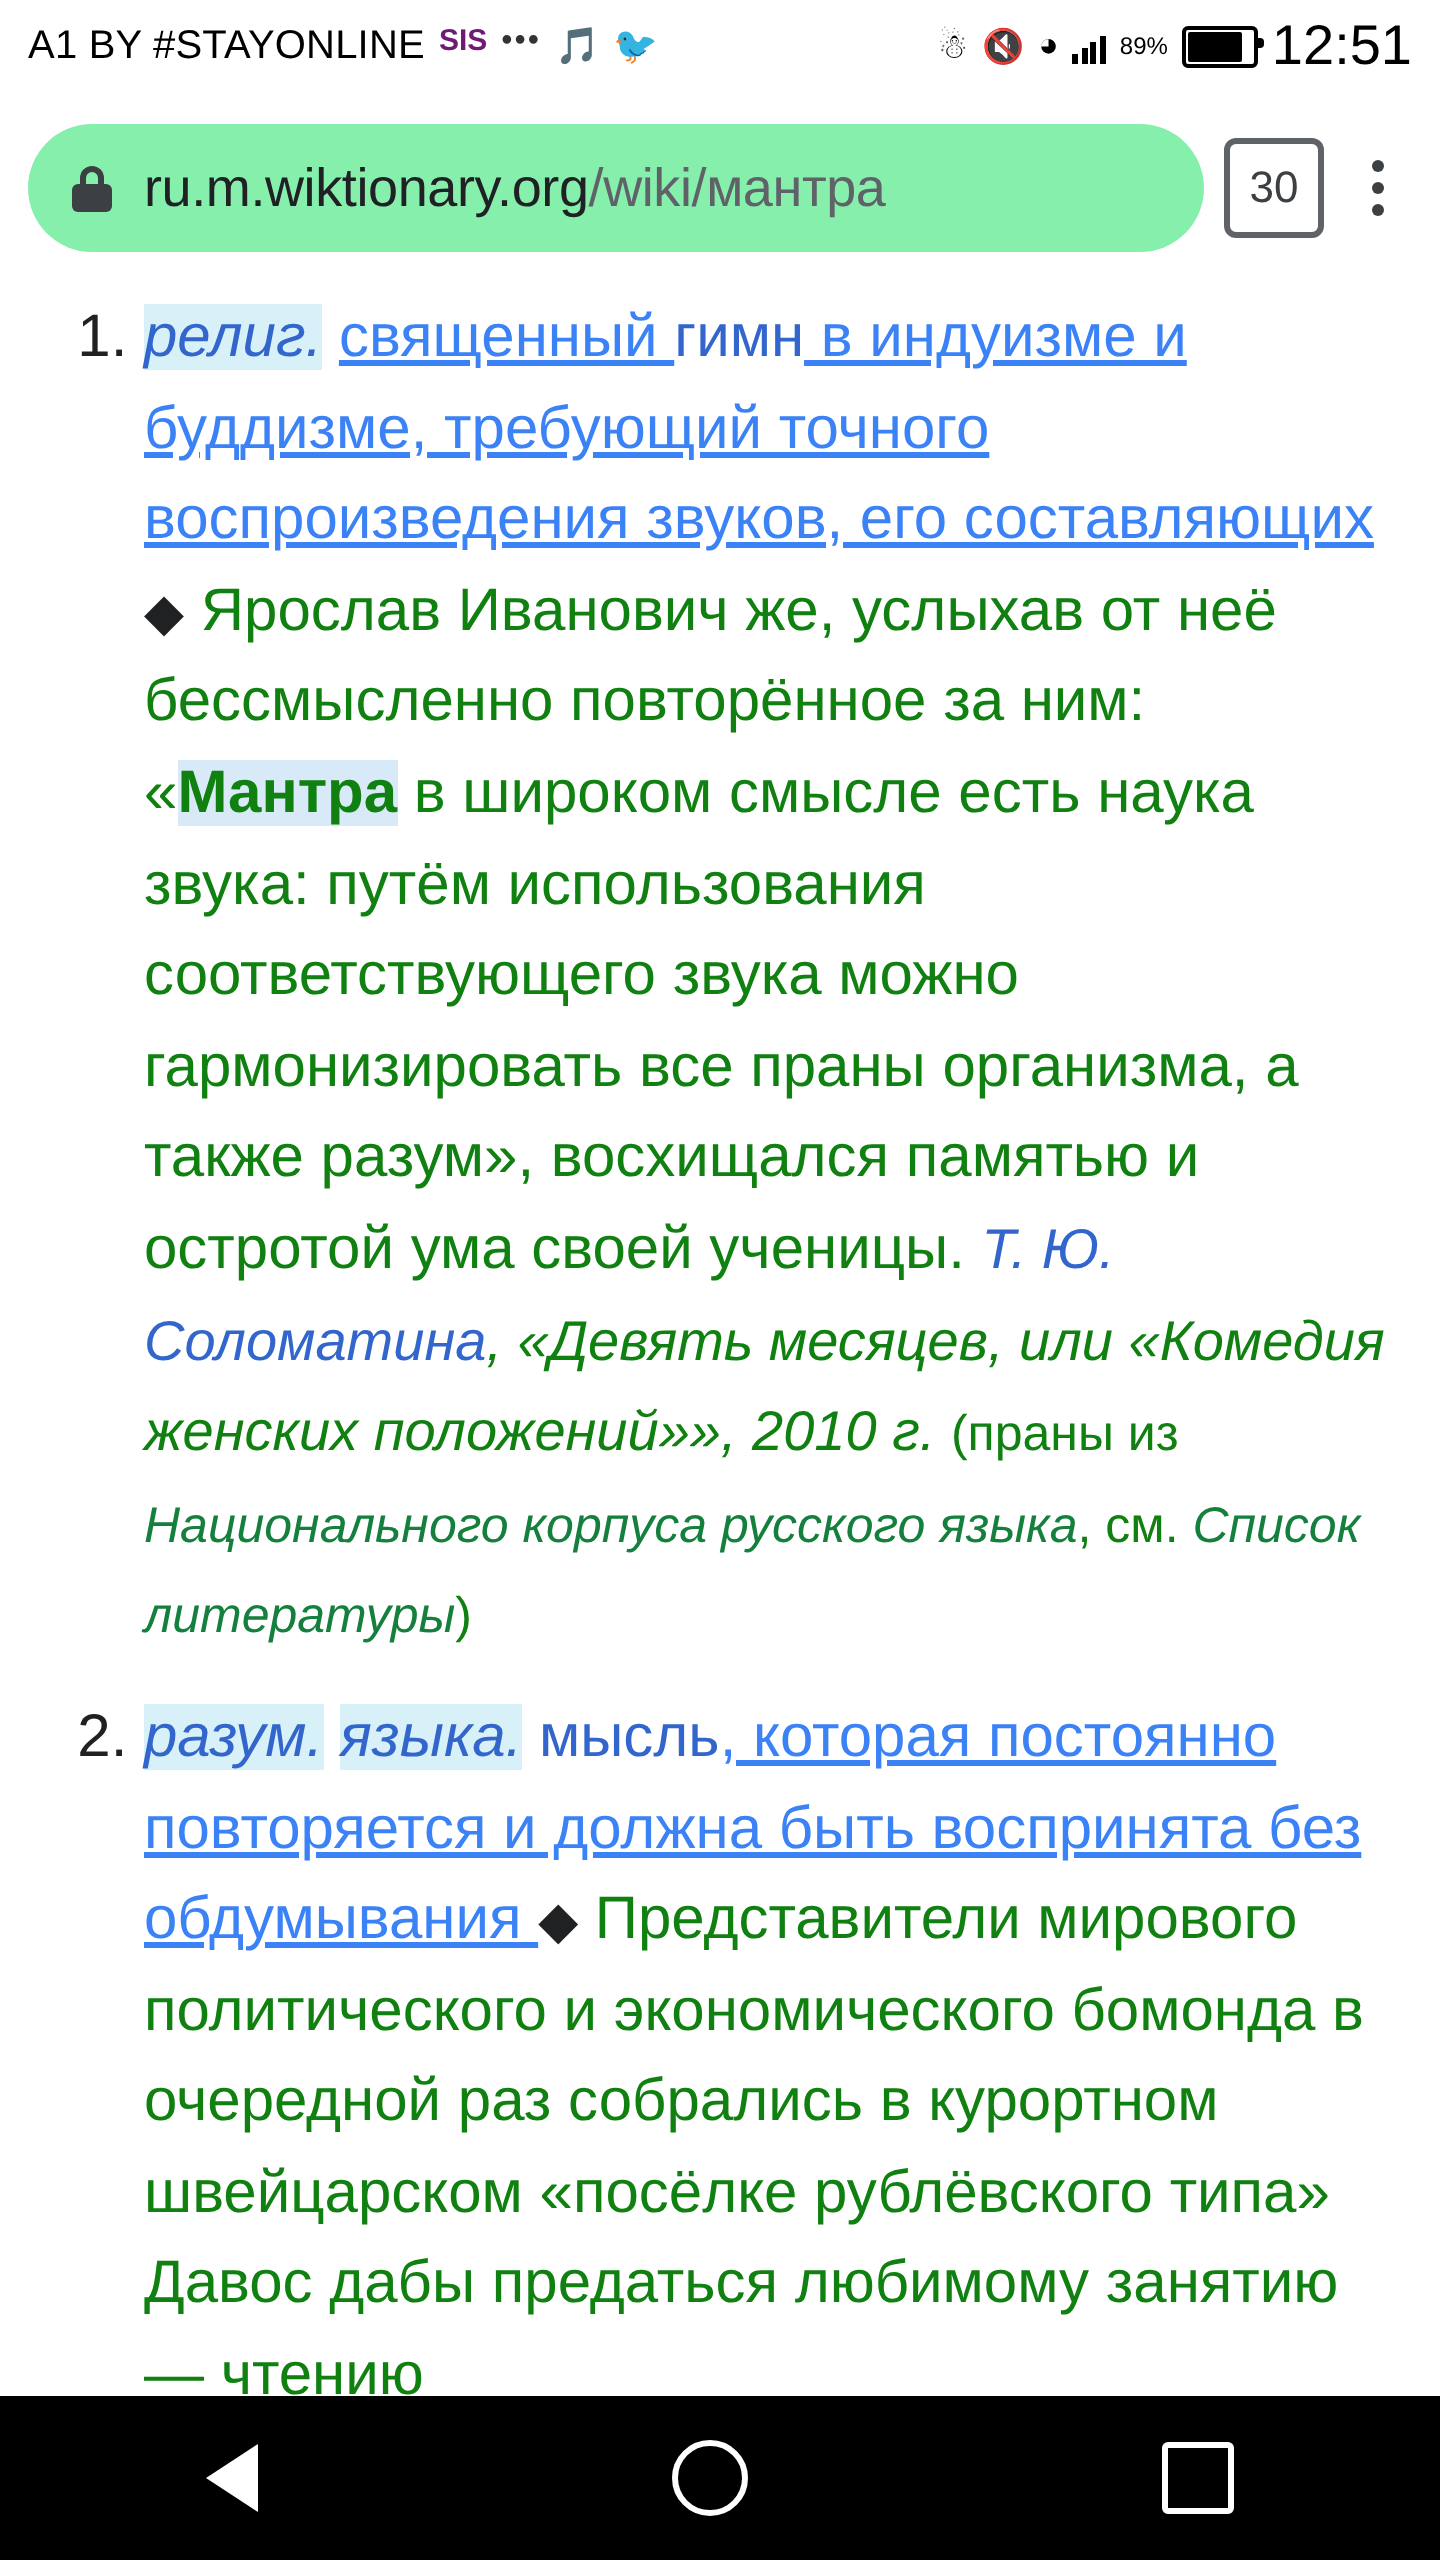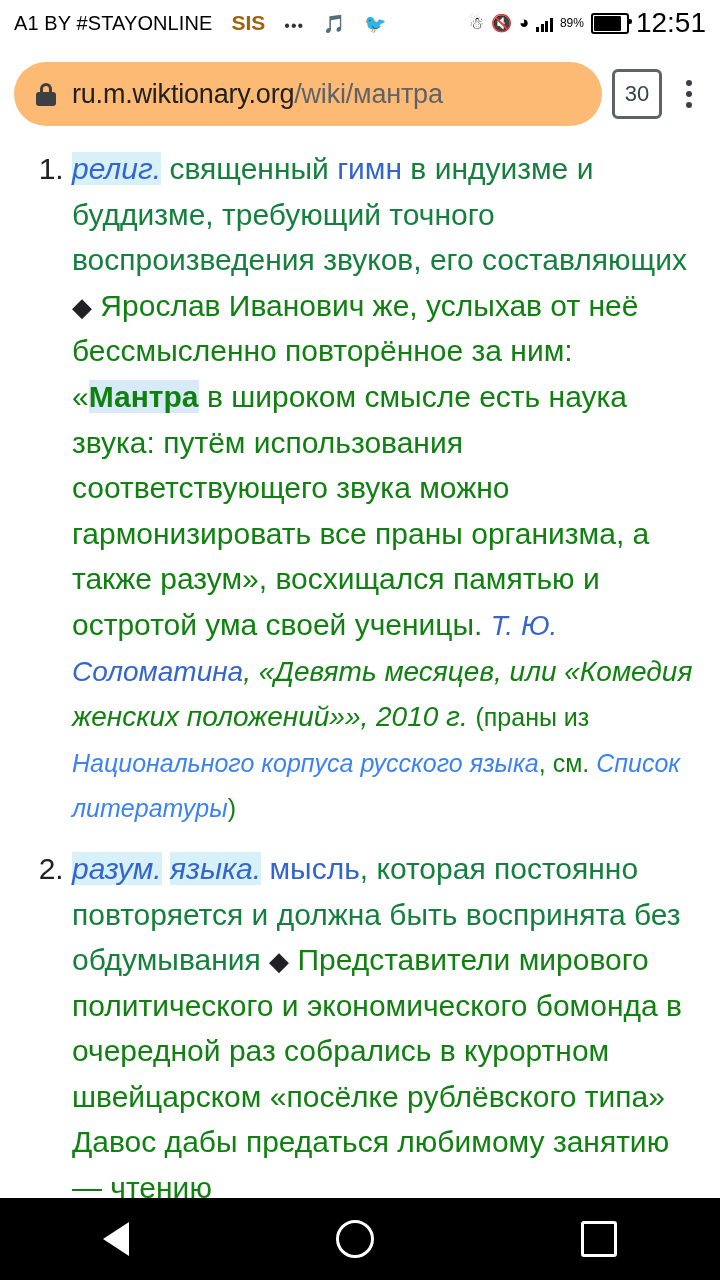--- a/index.html
+++ b/index.html
@@ -22,31 +22,31 @@
     display: flex;
     align-items: center;
     justify-content: space-between;
     padding: 0 14px;
     box-sizing: border-box;
     font-size: 21px;
     color: #000000;
   }
   .status-left {
     display: flex;
-    align-items: flex-end;
-    gap: 19px;
+    align-items: flex-start;
+    gap: 7px;
     white-space: nowrap;
   }
   .carrier {
     font-size: 20px;
     letter-spacing: 0.1px;
   }
   .sis-badge {
-    color: #a16207;
-    font-size: 21px;
+    color: #701a75;
+    font-size: 15px;
     font-weight: bold;
   }
   .dots-icon { font-size: 16px; letter-spacing: 1px; color:#333; }
   .app-icon {
     display: inline-block;
     font-size: 18px;
   }
   .status-right {
     display: flex;
     align-items: center;
@@ -103,21 +103,21 @@
     background: #ffffff;
     display: flex;
     align-items: center;
     padding: 0 14px;
     box-sizing: border-box;
     gap: 10px;
   }
   .omnibox {
     flex: 1;
     height: 64px;
-    background: #fdba74;
+    background: #86efac;
     border-radius: 32px;
     display: flex;
     align-items: center;
     padding: 0 22px;
     box-sizing: border-box;
     gap: 16px;
     overflow: hidden;
   }
   .lock-icon {
     width: 20px; height: 24px;
@@ -205,21 +205,21 @@
   }
   .tag {
     color: #3366cc;
     font-style: italic;
     background: #d8f0f7;
     margin-top: 44px;
   }
   .link {
     color: #3366cc;
   }
-  .plain { color: #15803d; }
+  .plain { color: #3b82f6; text-decoration: underline; }
   .example {
     color: #108010;
   }
   .highlight-term {
     background: #d8eaf7;
     font-weight: bold;
     color: #108010;
     text-align: center;
   }
   .diamond {
@@ -230,21 +230,21 @@
     font-style: italic;
     font-size: 28px;
     color: #108010;
   }
   .source .author { color: #3366cc; }
   .cite {
     font-size: 25px;
     color: #108010;
     font-style: normal;
   }
-  .cite a, .cite .link { color: #3b82f6; font-style: italic; text-align: right; }
+  .cite a, .cite .link { color: #15803d; font-style: italic; text-align: right; }
 
   
   .navbar {
     position: absolute;
     left: 0; right: 0; bottom: 0;
     height: 82px;
     background: #000000;
     display: flex;
     align-items: center;
     justify-content: space-around;

